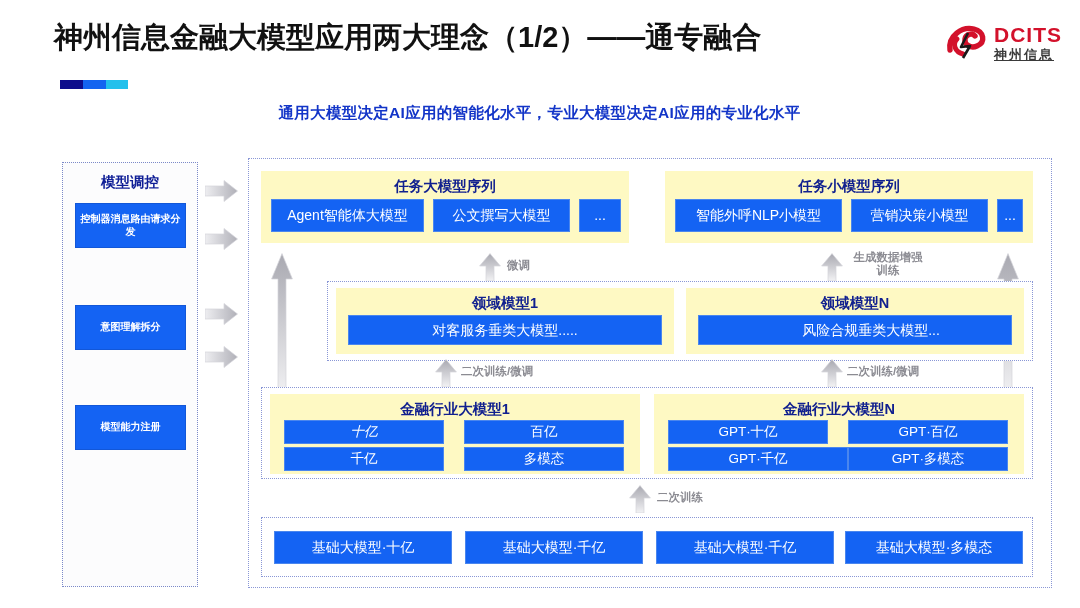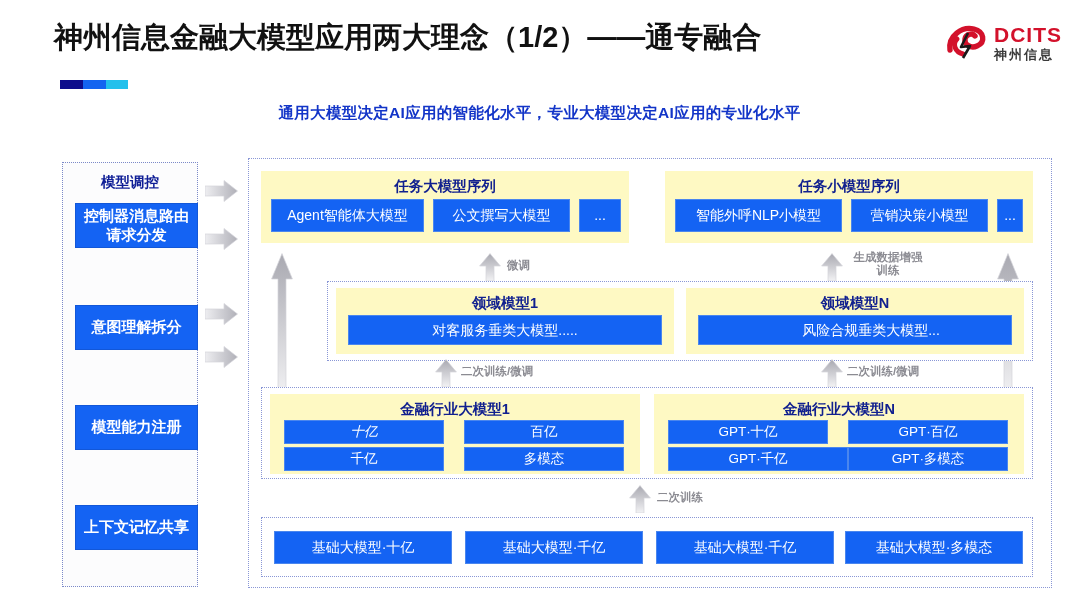--- a/index.html
+++ b/index.html
@@ -23,39 +23,39 @@
   }
   .accent-bar i { display:block; height:100%; }
   .ab1 { width: 34%; background:#0d0d8c; }
   .ab2 { width: 33%; background:#1464f0; }
   .ab3 { width: 33%; background:#23c0ec; }
 
   .logo { position:absolute; right: 18px; top: 20px; display:flex; align-items:center; gap:6px; }
   .logo-mark { width: 44px; height: 44px; position: relative; }
   .logo-text { display:flex; flex-direction:column; line-height:1; }
   .logo-en { font-size: 21px; font-weight: bold; color:#d3112b; letter-spacing:1px; }
-  .logo-cn { font-size: 13px; font-weight: bold; color:#3a3a3a; letter-spacing:2px; margin-top:3px; }
+  .logo-cn { font-size: 13px; font-weight: bold; color:#3a3a3a; letter-spacing:2px; margin-top:3px;text-decoration:underline; }
 
   .subtitle {
     position:absolute; left:0; right:1px; top:103px;
     text-align:center; font-size:15.5px; font-weight:bold; color:#1335c8;
     letter-spacing:0.3px;
   }
 
   
   .ctrl-col {
     position:absolute; left:62px; top:162px; width:136px; height:425px;
     border:1.5px dotted #7b89c8; background:#fcfcfd;
     display:flex; flex-direction:column; align-items:center;
   }
   .ctrl-title {
     margin-top:10px; font-size:14.5px; font-weight:bold; color:#0f1e96;
   }
   .ctrl-btn {
-    width:123px; background:#1463f3; color:#fff; font-size:15px; font-weight:bold;
+    width:111px; background:#1463f3; color:#fff; font-size:10px; font-weight:bold;
     display:flex; align-items:center; justify-content:center; text-align:center;
     line-height:1.25; padding:4px 3px; border:1px solid #1257d8;
   }
   .cb1 { position:absolute; left:12px; top:40px; height:45px; }
   .cb2 { position:absolute; left:12px; top:142px; height:45px; }
   .cb3 { position:absolute; left:12px; top:242px; height:45px; }
   .cb4 { position:absolute; left:12px; top:342px; height:45px; }
 
   
   .r-arrow { position:absolute; width:33px; height:22px; }
@@ -131,21 +131,20 @@
     </span>
   </div>
 
   <div class="subtitle">通用大模型决定AI应用的智能化水平，专业大模型决定AI应用的专业化水平</div>
 
   <div class="ctrl-col">
     <div class="ctrl-title">模型调控</div>
     <div class="ctrl-btn cb1">控制器消息路由请求分发</div>
     <div class="ctrl-btn cb2">意图理解拆分</div>
     <div class="ctrl-btn cb3">模型能力注册</div>
-    <div class="ctrl-btn cb4">上下文记忆共享</div>
   </div>
 
   <span class="r-arrow" style="left:205px; top:180px;">
     <svg width="33" height="22" viewBox="0 0 33 22">
       <defs>
           <linearGradient id="gr1" x1="0" y1="0" x2="1" y2="0">
         <stop offset="0" stop-color="#eeeef1"></stop>
             <stop offset="1" stop-color="#b0b0b8"></stop>
           </linearGradient>
         </defs>

